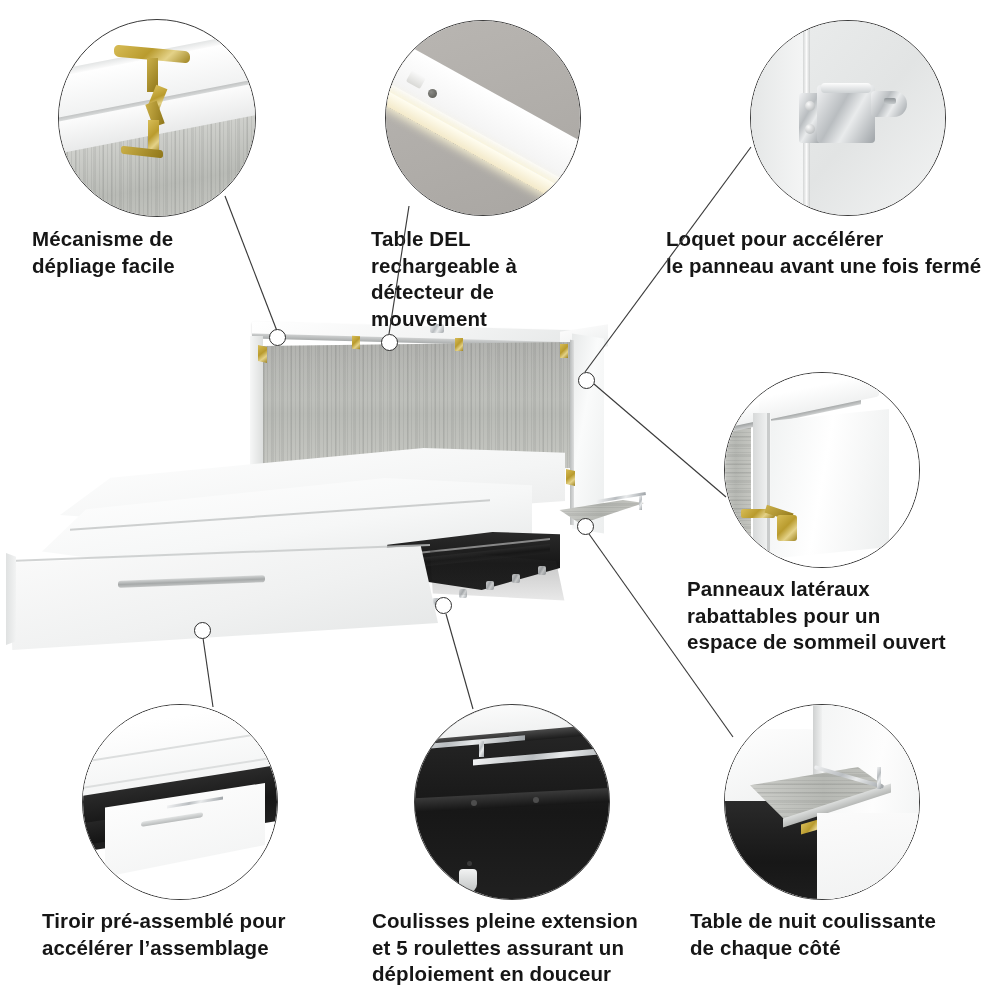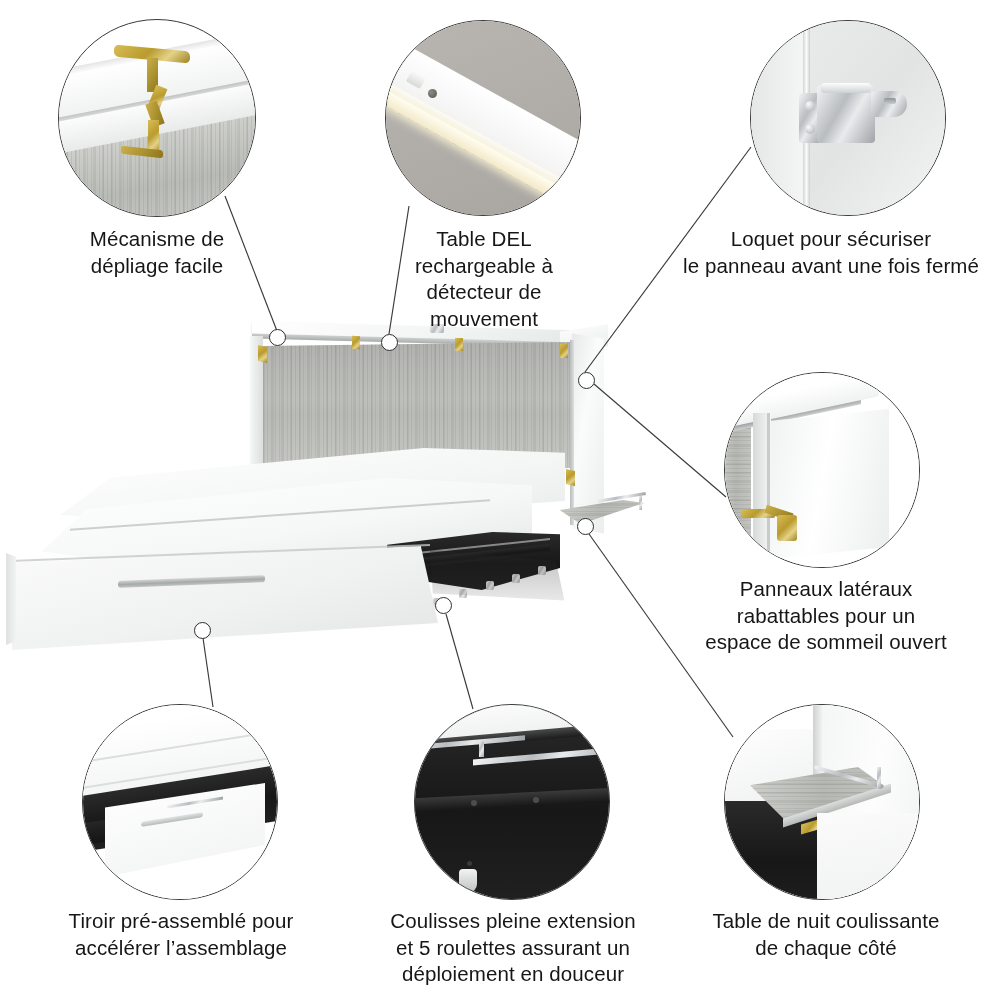--- a/index.html
+++ b/index.html
@@ -12,23 +12,23 @@
   #stage{position:absolute;inset:0;width:1000px;height:1000px;}
 
   
   .callout{position:absolute;}
   .bubble{
     position:absolute;border-radius:50%;overflow:hidden;
     border:1.3px solid #3a3a3a;background:#fff;box-sizing:border-box;
   }
   .bubble .scene{position:absolute;inset:0;overflow:hidden;}
   .caption{
-    position:absolute;text-align:center;line-height:1.30;
+    position:absolute;text-align:left;line-height:1.30;
     font-size:20.5px;letter-spacing:.1px;color:#161616;
-    font-weight:400;white-space:pre-line;
+    font-weight:700;white-space:pre-line;
   }
 
   
   .sh{position:absolute;}
 
   
   .gold{background:linear-gradient(135deg,#d8bd57,#b99b2e 45%,#e4d288 70%,#9d821f);}
   .gold2{background:linear-gradient(120deg,#cbb04a,#8f7619);}
   
   .chrome{background:linear-gradient(120deg,#f2f3f4,#b9bdc0 40%,#e9ebec 60%,#9ea3a7);}
@@ -230,21 +230,21 @@
 
         <div class="sh chrome" style="left:66px;top:64px;width:58px;height:58px;border-radius:4px;"></div>
         <div class="sh" style="left:70px;top:62px;width:50px;height:10px;border-radius:4px;
                     background:linear-gradient(180deg,#fdfdfd,#cdd1d3);"></div>
 
         <div class="sh chrome" style="left:120px;top:70px;width:36px;height:26px;border-radius:4px 13px 13px 4px;"></div>
         <div class="sh" style="left:133px;top:77px;width:12px;height:6px;border-radius:2px;
                     background:linear-gradient(180deg,#8f9497,#c7cbcd);"></div>
       </div>
     </div>
-    <div class="caption" style="left:666px;top:226px;width:330px;">Loquet pour sécuriser
+    <div class="caption" style="left:666px;top:226px;width:330px;">Loquet pour accélérer
 le panneau avant une fois fermé</div>
   </div>
 
   <div class="callout">
     <div class="bubble" style="left:724px;top:372px;width:196px;height:196px;">
       <div class="scene" style="background:#fff;">
         <div class="sh oakv" style="left:-8px;top:40px;width:34px;height:160px;"></div>
 
         <div class="sh" style="left:6px;top:22px;width:130px;height:22px;transform:skewY(-12deg);
                     background:linear-gradient(180deg,#ffffff,#eceeee);border-radius:2px;"></div>

